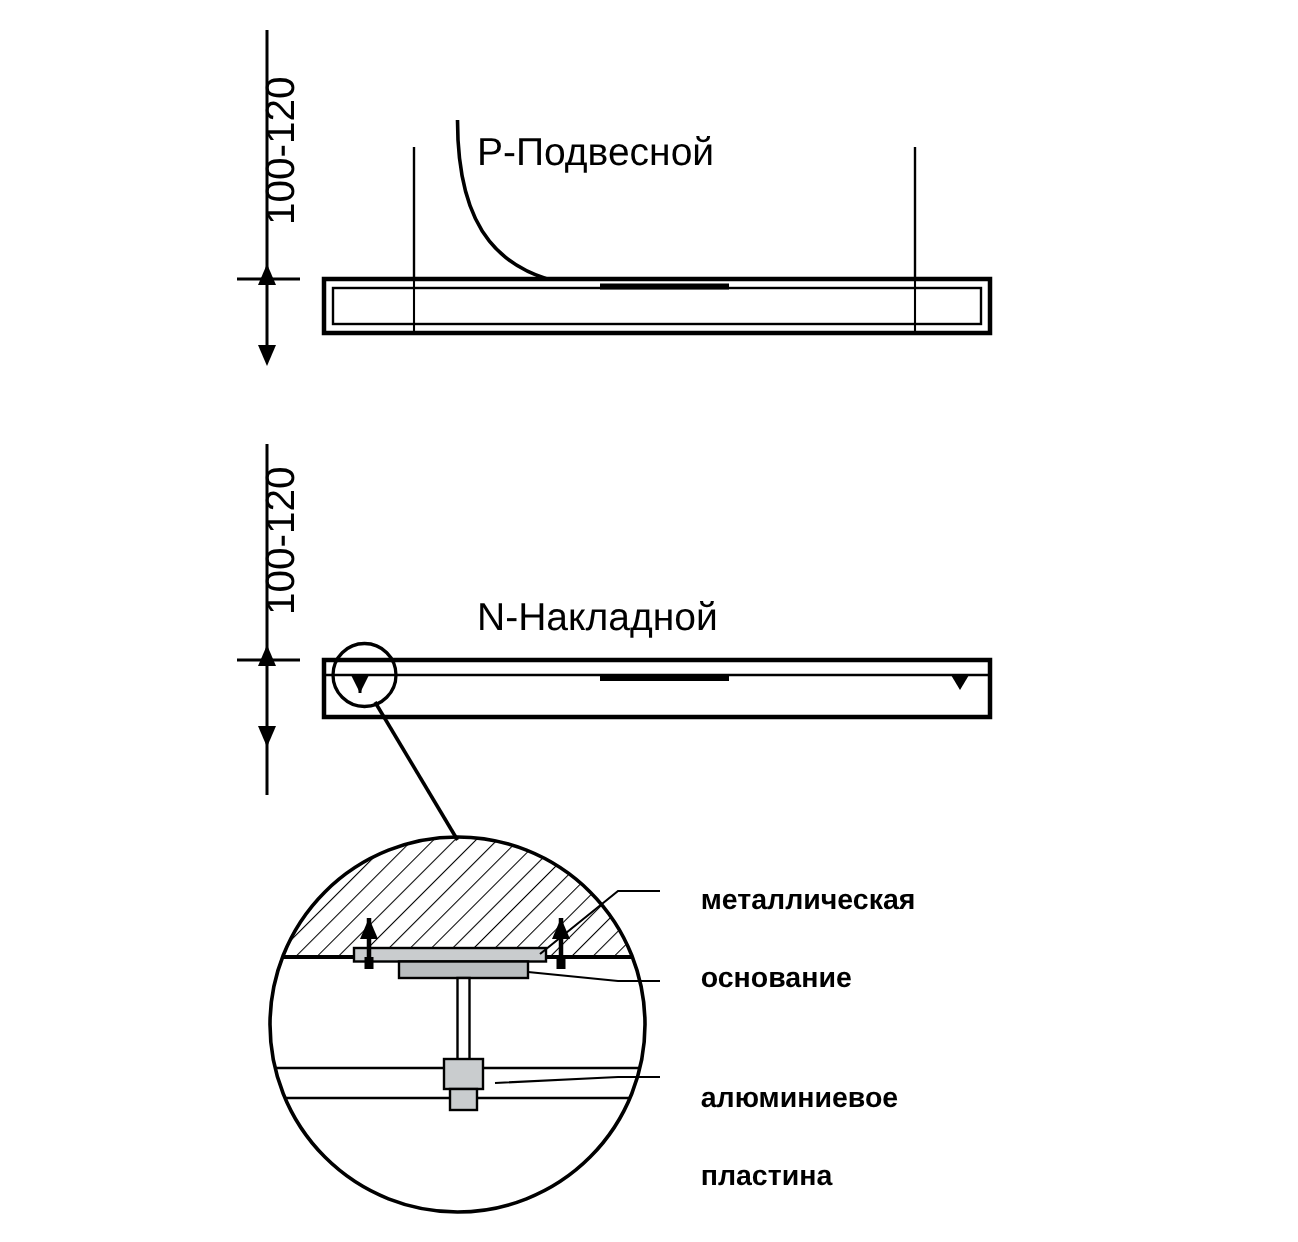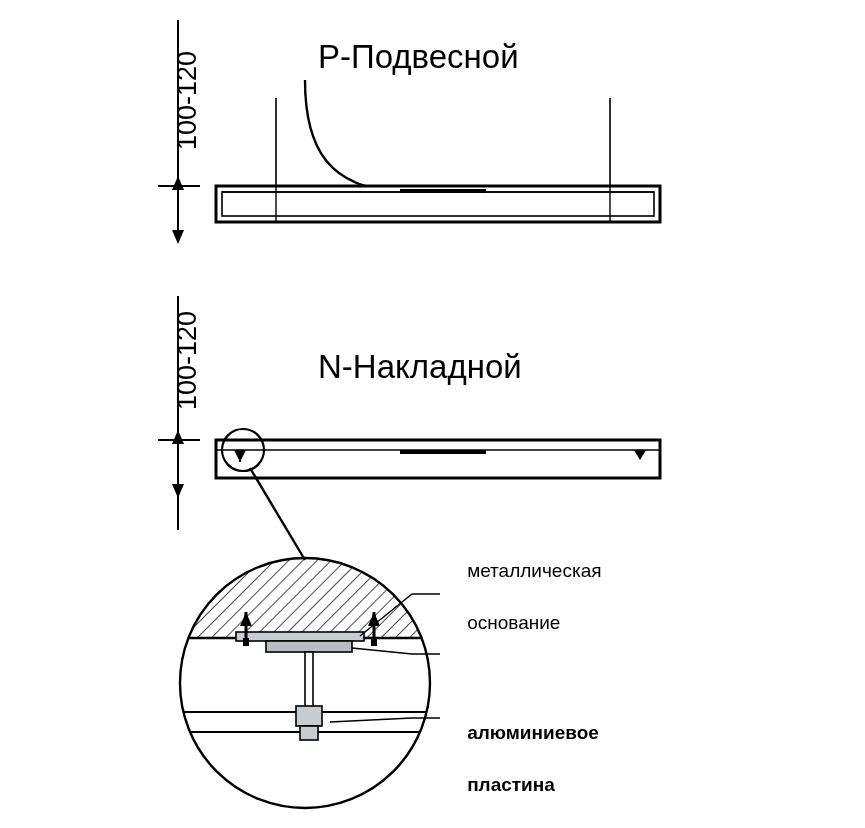--- a/index.html
+++ b/index.html
@@ -31,21 +31,22 @@
     font-family: "Liberation Sans", sans-serif;
     white-space: pre;
     color: #000;
   }
   .dim-label {
     font-size: 27px;
     letter-spacing: 0px;
     transform-origin: left top;
   }
   .title-label {
-    font-size: 33px;
+    font-size: 26px;
+    margin-top: 48px;
   }
   .callout-label {
     font-size: 19px;
     line-height: 26px;
   }
 </style>
 </head>
 <body>
 
 <div id="stage">
@@ -130,21 +131,21 @@
   </svg>
 
   <div class="lbl dim-label" style="left:172px; top:150px; transform: rotate(-90deg);">100-120</div>
 
   <div class="lbl dim-label" style="left:172px; top:410px; transform: rotate(-90deg);">100-120</div>
 
   <div class="lbl title-label" style="left:318px; top:38px;">P-Подвесной</div>
 
   <div class="lbl title-label" style="left:318px; top:348px;">N-Накладной</div>
 
-  <div class="lbl callout-label" style="left:446px; top:532px;">
+  <div class="lbl callout-label" style="left:446px; top:562px;font-weight:bold;">
     <span>металлическая</span><br>
     <span>основание</span>
   </div>
 
 
   <div class="lbl callout-label" style="left:446px; top:694px;font-weight:bold;">
     <span>алюминиевое</span><br>
     <span>пластина</span>
   </div>
 

